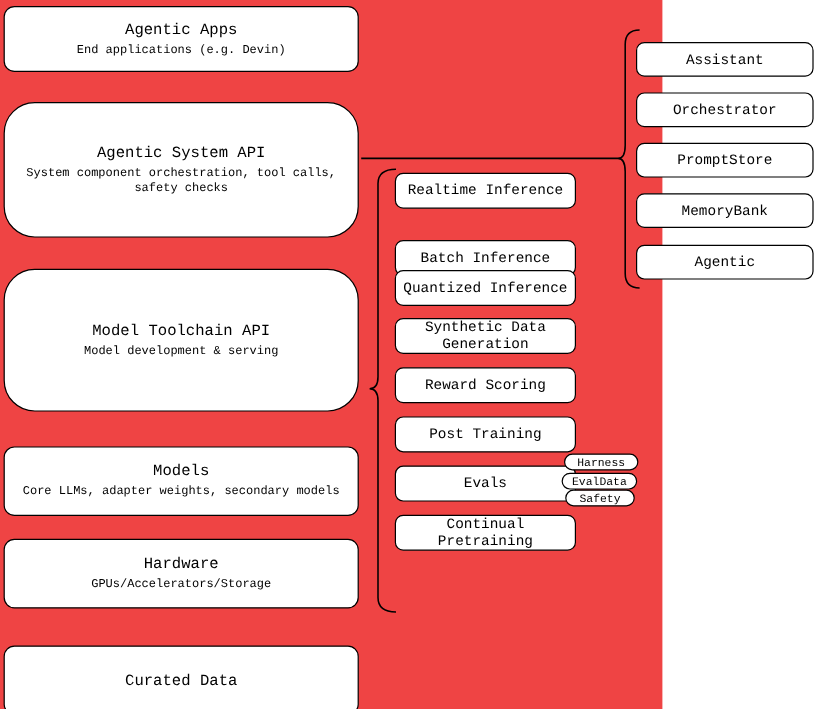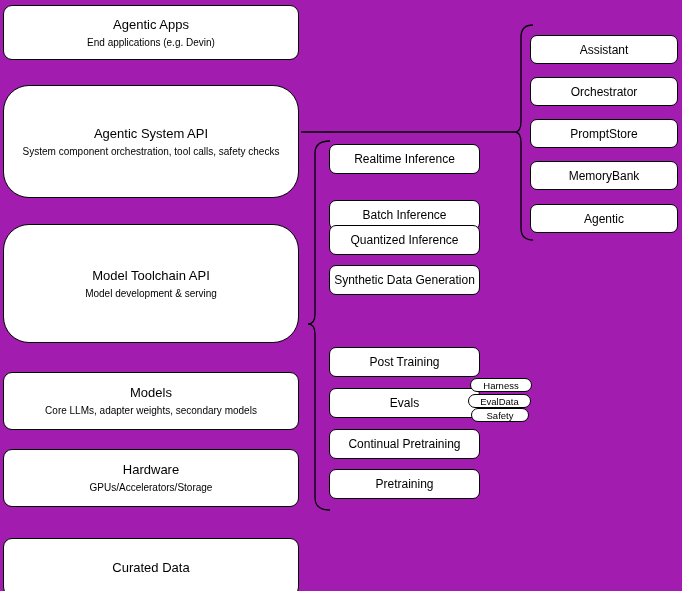--- a/index.html
+++ b/index.html
@@ -2,21 +2,21 @@
 <html><head>
 <meta charset="utf-8">
 <style>
   html, body { margin: 0; padding: 0; background: #ffffff; }
   body {
     width: 682px; height: 591px;
     font-family: "Liberation Sans", sans-serif;
     color: #000000;
     overflow: hidden;
   }
-  .canvas { position: relative; width: 682px; height: 591px; background: #a21caf; }
+  .canvas { position: relative; width: 552px; height: 591px; background: #ef4444; font-family: Liberation Mono, monospace; }
   .links { position: absolute; top: 0; left: 0; z-index: 1; }
   .node {
     position: absolute; box-sizing: border-box;
     border: 1.3px solid #000; background: #fff;
     display: flex; flex-direction: column;
     align-items: center; justify-content: center;
     text-align: center; z-index: 2;
   }
   .leftnode { left: 3px; width: 296px; }
   .rad-sm { border-radius: 9px; }
@@ -87,31 +87,31 @@
   </div>
   <div class="node midnode" style="top:200px;">
     <span>Batch Inference</span>
   </div>
   <div class="node midnode" style="top:225px;">
     <span>Quantized Inference</span>
   </div>
   <div class="node midnode" style="top:265px;">
     <span>Synthetic Data Generation</span>
   </div>
+  <div class="node midnode" style="top:306px;">
+    <span>Reward Scoring</span>
+  </div>
   <div class="node midnode" style="top:347px;text-align:right;">
     <span>Post Training</span>
   </div>
   <div class="node midnode" style="top:388px;">
     <span>Evals</span>
   </div>
   <div class="node midnode" style="top:429px;">
     <span>Continual Pretraining</span>
-  </div>
-  <div class="node midnode" style="top:469px;">
-    <span>Pretraining</span>
   </div>
 
   <div class="pill" style="left:470px;top:378px;width:62px;height:14px;">
     <span>Harness</span>
   </div>
   <div class="pill" style="left:468px;top:394px;width:63px;height:14px;">
     <span>EvalData</span>
   </div>
   <div class="pill" style="left:471px;top:408px;width:58px;height:14px;">
     <span>Safety</span>

